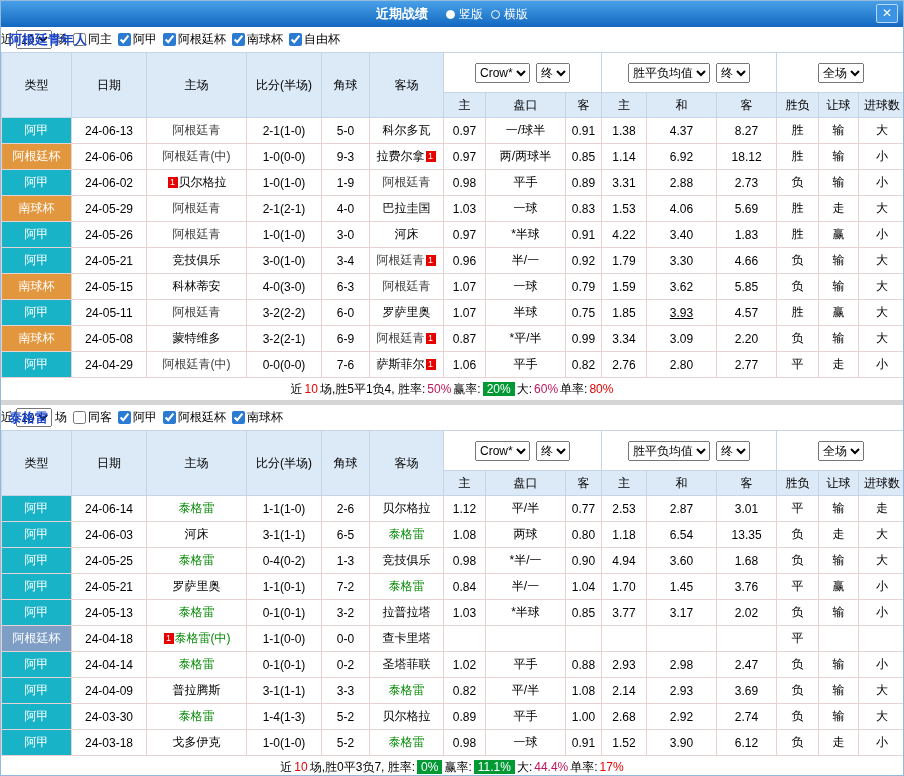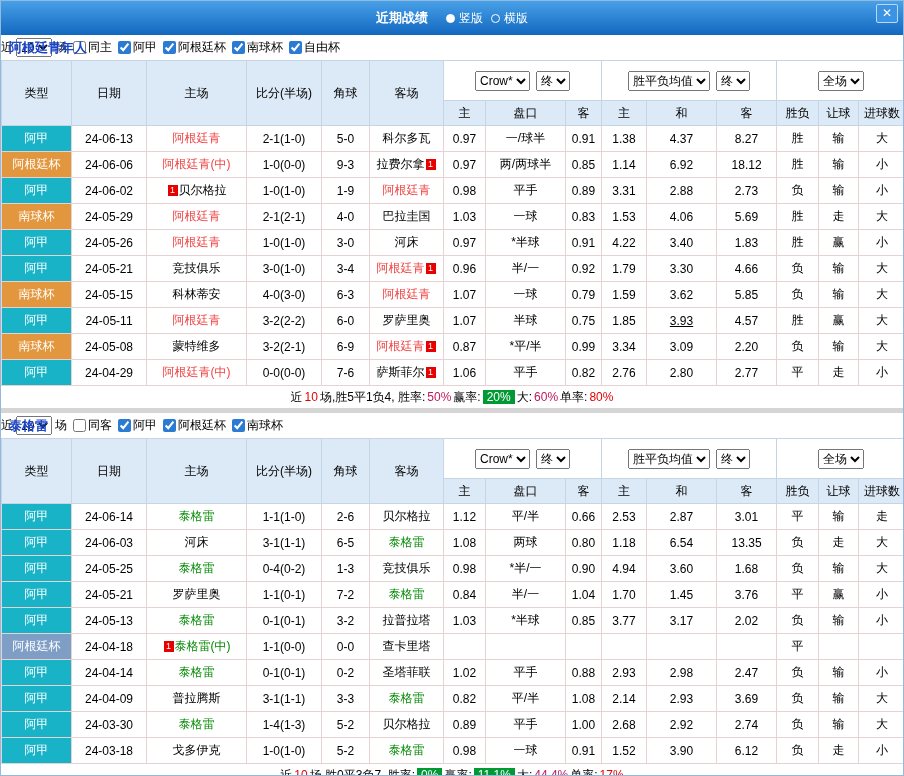--- a/index.html
+++ b/index.html
@@ -1,19 +1,19 @@
 <!DOCTYPE html>
 <html><head>
 <meta charset="utf-8">
 <style>
 *{margin:0;padding:0;box-sizing:border-box}
 html,body{background:#fff}
 body{font-family:"Liberation Sans","DejaVu Sans",sans-serif;width:904px}
 .window{width:904px;height:776px;border:1px solid #93b9dd;display:flex;flex-direction:column;overflow:hidden;background:#fff}
-.titlebar{height:34px;background:linear-gradient(#48a0e8,#1268bf);display:flex;align-items:center;position:relative;color:#fff;flex:none}
+.titlebar{height:26px;background:linear-gradient(#48a0e8,#1268bf);display:flex;align-items:center;position:relative;color:#fff;flex:none}
 .tb-center{flex:1;display:flex;justify-content:center;align-items:center}
 .tb-title{font-weight:bold;font-size:13px;margin-right:10px}
 .tb-radio{display:inline-flex;align-items:center;font-size:12px;cursor:pointer;margin-left:8px}
 .rdot{width:9px;height:9px;border:1px solid #fff;border-radius:50%;display:inline-block;margin-right:4px;background:transparent}
 .rdot[data-sel]{background:#fff}
 .close-btn{position:absolute;right:5px;top:3px;width:22px;height:19px;background:#3b93e4;border:1px solid #bcd8f2;border-radius:2px;color:#fff;text-align:center;line-height:17px;font-size:12px;cursor:pointer}
 .sec-head{height:25px;position:relative;display:flex;align-items:center;justify-content:flex-start;background:#fff;flex:none}
 .team-title{position:absolute;left:8px;color:#1c46c8;font-weight:bold;font-size:13px}
 .filters{display:flex;align-items:center;font-size:12px;color:#000}
 .filters select{font-size:12px;height:19px;margin:0 3px}
@@ -25,21 +25,21 @@
 .mt thead tr.ctrl th.selcell{background:#fff;height:40px}
 .mt thead tr.labels th{height:25px}
 .selcell select{font-size:12px;height:20px;margin:0 3px}
 .mt td{height:26px;background:#fff}
 .badge{display:inline-block;background:#e60000;color:#fff;font-size:9px;width:10px;height:11px;line-height:11px;text-align:center;margin:0 1px;vertical-align:1px}
 .badge:empty{display:none}
 [data-cls="r"]{color:#e60000}
 [data-cls="b"]{color:#be185d}
 [data-cls="p"]{color:#7a00a8}
 [data-cls="w"]{color:#0080c8}
-[data-cls="f1"]{color:#ef4444}
+[data-cls="f1"]{color:#404040}
 [data-cls="f2"]{color:#008800}
 [data-cls="o"]{color:#ff6600;text-decoration:underline}
 td[data-cls="cyan"]{background:#19b3c7;color:#fff}
 td[data-cls="orange"]{background:#e2973f;color:#fff}
 td[data-cls="slate"]{background:#7e9ec6;color:#fff}
 .sec-foot{height:22px;display:flex;align-items:center;justify-content:center;font-size:12px;flex:none;background:#fff}
 .sec-foot span{margin:0 1px}
 .sec-foot [data-cls="gb"]{background:#009933;color:#fff;padding:0 4px}
 .divider{height:5px;background:#d5d5d5;flex:none}
 </style>
@@ -408,21 +408,21 @@
     <tbody>
       <tr>
         <td class="ty" data-cls="cyan">阿甲</td>
         <td>24-06-14</td>
         <td><span data-cls="f2">泰格雷</span></td>
         <td data-cls="p">1-1(1-0)</td>
         <td>2-6</td>
         <td><span>贝尔格拉</span></td>
         <td>1.12</td>
         <td>平/半</td>
-        <td>0.66</td>
+        <td>0.77</td>
         <td>2.53</td>
         <td>2.87</td>
         <td>3.01</td>
         <td data-cls="p">平</td>
         <td data-cls="b">输</td>
         <td data-cls="w">走</td>
       </tr>
 
       <tr>
         <td class="ty" data-cls="cyan">阿甲</td>

